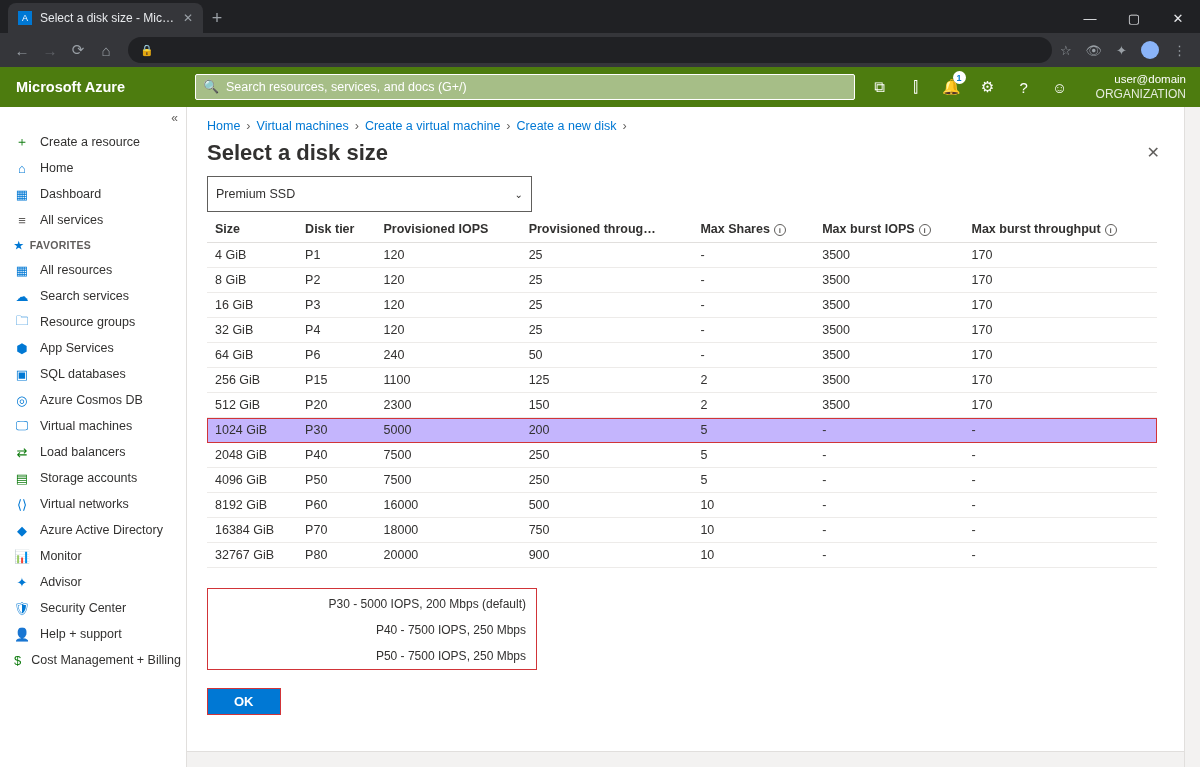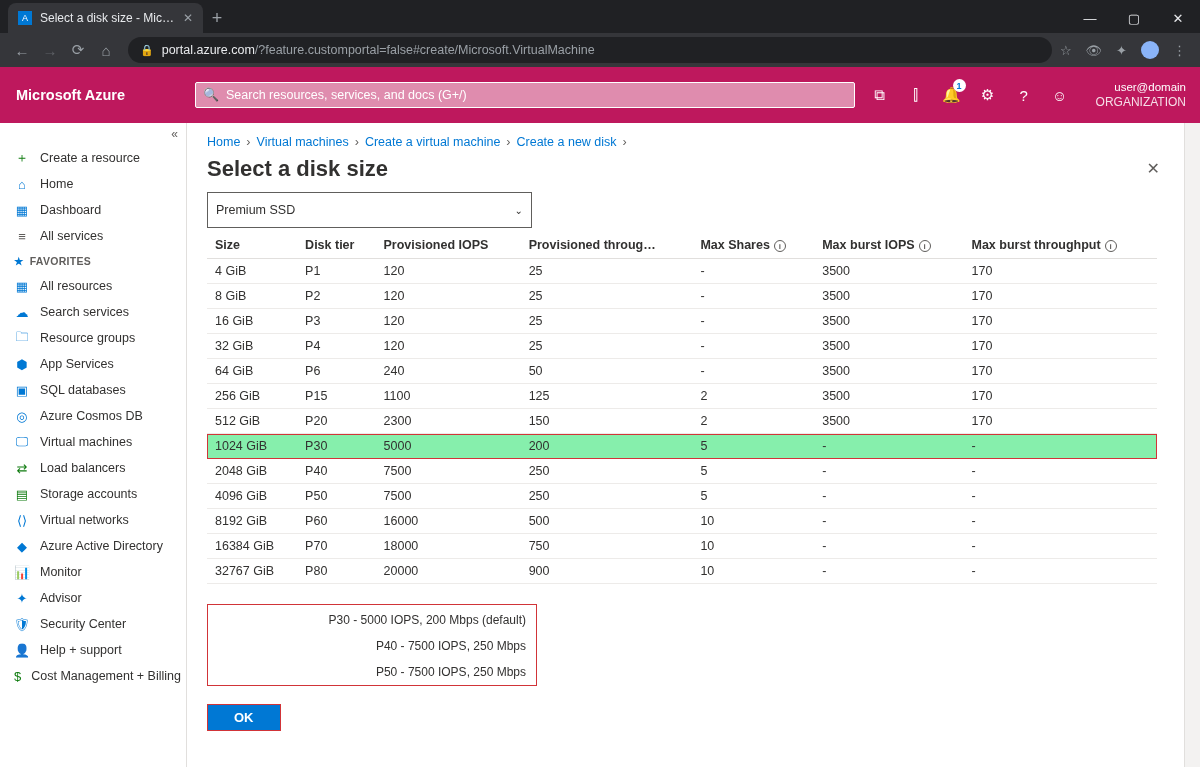--- a/index.html
+++ b/index.html
@@ -15,21 +15,21 @@
 .addr-bar { background: #35363a; height: 34px; display: flex; align-items: center; padding: 0 8px; color: #9aa0a6; }
 .addr-bar .nav-icon { width: 28px; text-align: center; font-size: 15px; cursor:pointer; }
 .addr-bar .url-box { flex: 1; background: #202124; border-radius: 30px; height: 26px; margin: 0 8px; display: flex; align-items: center; padding: 0 12px; font-size: 12.5px; }
 .addr-bar .lock { color:#9aa0a6; margin-right:8px; font-size:11px;}
 .addr-bar .url { color: #e8eaed; }
 .addr-bar .url .muted { color: #9aa0a6; }
 .addr-right { display: flex; align-items: center; gap: 14px; padding-right: 6px; }
 .addr-right span { cursor:pointer; }
 .avatar-small { width:18px;height:18px;border-radius:50%;background:#8ab4f8;display:inline-block; }
 
-.azure-top { background: #be185d; height: 56px; display: flex; align-items: center; color: #fff; padding-left: 16px; }
+.azure-top { background: #4d7c0f; height: 40px; display: flex; align-items: center; color: #fff; padding-left: 16px; }
 .azure-logo { font-weight: 600; font-size: 14.5px; }
 .azure-search { flex: 0 0 660px; margin-left: 70px; }
 .azure-search input { width: 100%; height: 26px; background: rgba(255,255,255,0.5); border: 1px solid #fff; border-radius: 2px; padding: 0 8px 0 30px; font-size: 12.5px; color: #fff; }
 .azure-search { position: relative; }
 .azure-search .sicon { position: absolute; left: 8px; top: 5px; color: #fff; font-size: 13px; }
 .azure-search input::placeholder { color: #fff; }
 .azure-icons { margin-left: auto; display: flex; align-items: center; }
 .azure-icons .ai { width: 36px; height: 40px; display: flex; align-items: center; justify-content: center; font-size: 15px; cursor:pointer; position:relative;}
 .badge { position:absolute; top:4px; right:4px; background:#fff; color:#0078d4; border-radius:50%; width:13px;height:13px;font-size:9px;display:flex;align-items:center;justify-content:center;font-weight:bold;}
 .azure-user { padding: 0 14px 0 18px; text-align: right; font-size: 11.5px; line-height: 1.2; }
@@ -51,21 +51,21 @@
 .page-title { font-size: 22px; font-weight: 600; color: #323130; flex:1;}
 .close-x { font-size:16px; color:#605e5c; cursor:pointer; padding:4px;}
 
 .content-scroll { flex:1; overflow-y:auto; padding: 0 20px 20px; position:relative;}
 .disk-type-select { width: 325px; border:1px solid #605e5c; height:36px; display:flex; align-items:center; padding:0 8px; font-size:12.5px; cursor:pointer; margin-bottom:4px;}
 .disk-type-select .chev { margin-left:auto; font-size:10px;}
 
 .disk-table { width: 950px; border-collapse: collapse; font-size: 12.5px; }
 .disk-table th { text-align: left; padding: 6px 8px; font-weight: 600; border-bottom: 1px solid #e1dfdd; white-space:nowrap;}
 .disk-table td { padding: 5px 8px; border-bottom: 1px solid #edebe9; }
-.disk-table tr.selected { background: #86efac; outline: 1.5px solid #d13438; outline-offset:-1px;}
+.disk-table tr.selected { background: #c4b5fd; outline: 1.5px solid #d13438; outline-offset:-1px;}
 .info-icon { display:inline-block; width:12px;height:12px;border:1px solid #605e5c;border-radius:50%;font-size:8px;text-align:center;line-height:11px;color:#605e5c;margin-left:4px;}
 
 .tier-box { margin-top: 20px; border: 1.5px solid #d13438; width: 330px; padding-top:2px;}
 .tier-option { padding: 6px 10px; font-size: 12px; cursor:pointer;text-align:right;}
 .tier-select { border:1px solid #0078d4; outline:1px solid #0078d4; height:22px;margin:2px 2px 2px 2px; display:flex;align-items:center;padding:0 8px;font-size:12px;color:#605e5c;cursor:pointer;}
 .tier-select .chev { margin-left:auto;font-size:10px;}
 
 .ok-btn { margin-top: 18px; background:#0078d4; color:#fff; border:1.5px solid #d13438; outline-offset:1px; padding: 5px 26px; font-size:13px; cursor:pointer; font-weight:600;}
 
 .vscroll { width:16px; background:#f3f2f1; border-left:1px solid #e1dfdd;}
@@ -94,21 +94,20 @@
     <div>✕</div>
   </div>
 </div>
 <div class="addr-bar">
   <span class="nav-icon">←</span>
   <span class="nav-icon" style="opacity:.4">→</span>
   <span class="nav-icon">⟳</span>
   <span class="nav-icon">⌂</span>
   <div class="url-box">
     <span class="lock">🔒</span>
-    <span class="url"><span>portal.azure.com</span><span class="muted">/?feature.customportal=false#create/Microsoft.VirtualMachine</span></span>
   </div>
   <div class="addr-right">
     <span>☆</span>
     <span>👁</span>
     <span>✦</span>
     <span class="avatar-small"></span>
     <span>⋮</span>
   </div>
 </div>
 

